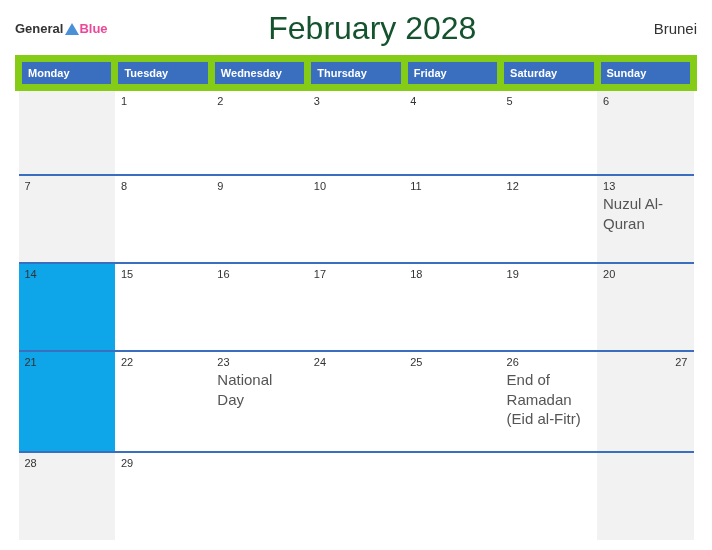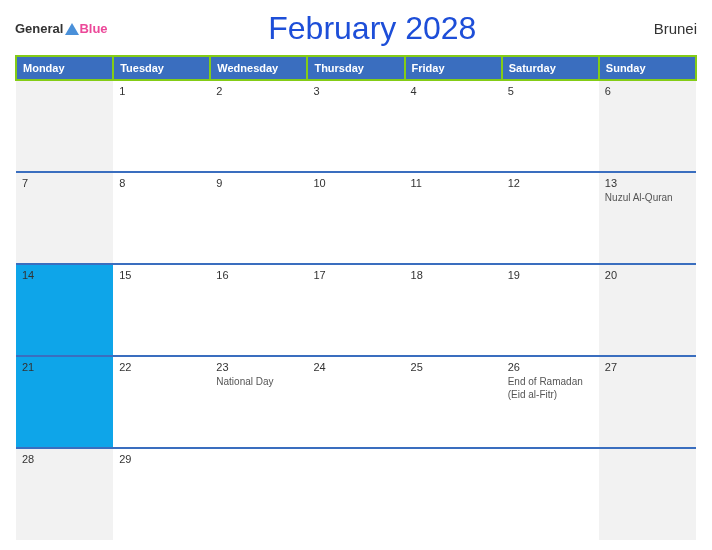--- a/index.html
+++ b/index.html
@@ -49,21 +49,21 @@
       margin-left: 2px;
       vertical-align: middle;
     }
     .logo-row {
       display: flex;
       align-items: center;
     }
     .title {
       font-size: 32px;
       font-weight: normal;
-      color: #1d4ed8;
+      color: #14532d;
       text-align: center;
       flex: 1;
     }
     .country {
       font-size: 15px;
       color: #333;
       text-align: right;
       min-width: 60px;
     }
     .calendar {
@@ -72,21 +72,21 @@
       width: 100%;
       table-layout: fixed;
     }
     .calendar thead tr th {
       background-color: #3a6ebf;
       color: #fff;
       font-size: 11px;
       font-weight: bold;
       padding: 5px 6px;
       text-align: left;
-      border: 2px solid #84cc16;
+      border: 7px solid #84cc16;
     }
     .calendar tbody tr {
       border-top: 2px solid #3a6ebf;
     }
     .calendar tbody tr td {
       vertical-align: top;
       padding: 4px 6px;
       font-size: 11px;
       color: #333;
       height: 72px;
@@ -95,21 +95,21 @@
       border-right: none;
       border-bottom: none;
     }
     .day-num {
       font-size: 11px;
       font-weight: normal;
       color: #333;
       display: block;
     }
     .event {
-      font-size: 10px;
+      font-size: 15px;
       color: #555;
       margin-top: 2px;
       line-height: 1.3;
     }
     .calendar tbody tr td:last-child {
       background: #f5f5f5;
     }
     .calendar tbody tr td:first-child {
       background: #f5f5f5;
     }
@@ -228,21 +228,21 @@
           <td>
             <span class="day-num">24</span>
           </td>
           <td>
             <span class="day-num">25</span>
           </td>
           <td>
             <span class="day-num">26</span>
             <div class="event">End of Ramadan (Eid al-Fitr)</div>
           </td>
-          <td style="background: rgb(242, 242, 242);">
+          <td style="background: rgb(242, 242, 242); text-align: right;">
             <span class="day-num">27</span>
           </td>
         </tr>
         <tr>
           <td style="background: rgb(242, 242, 242);">
             <span class="day-num">28</span>
           </td>
           <td>
             <span class="day-num">29</span>
           </td>

